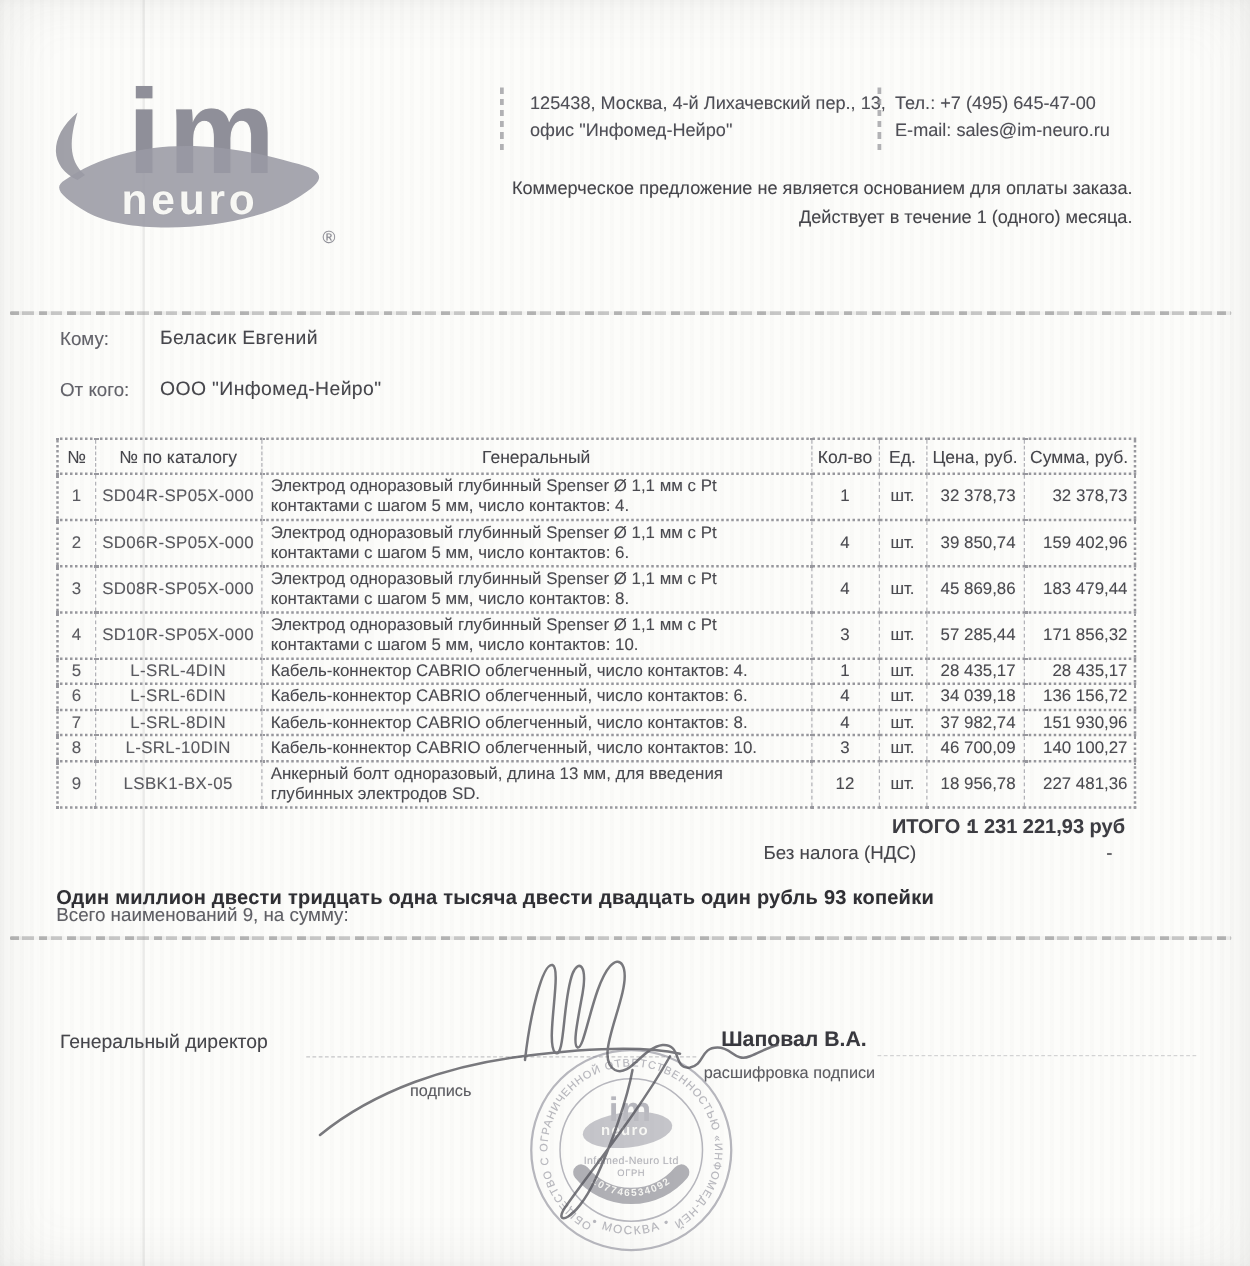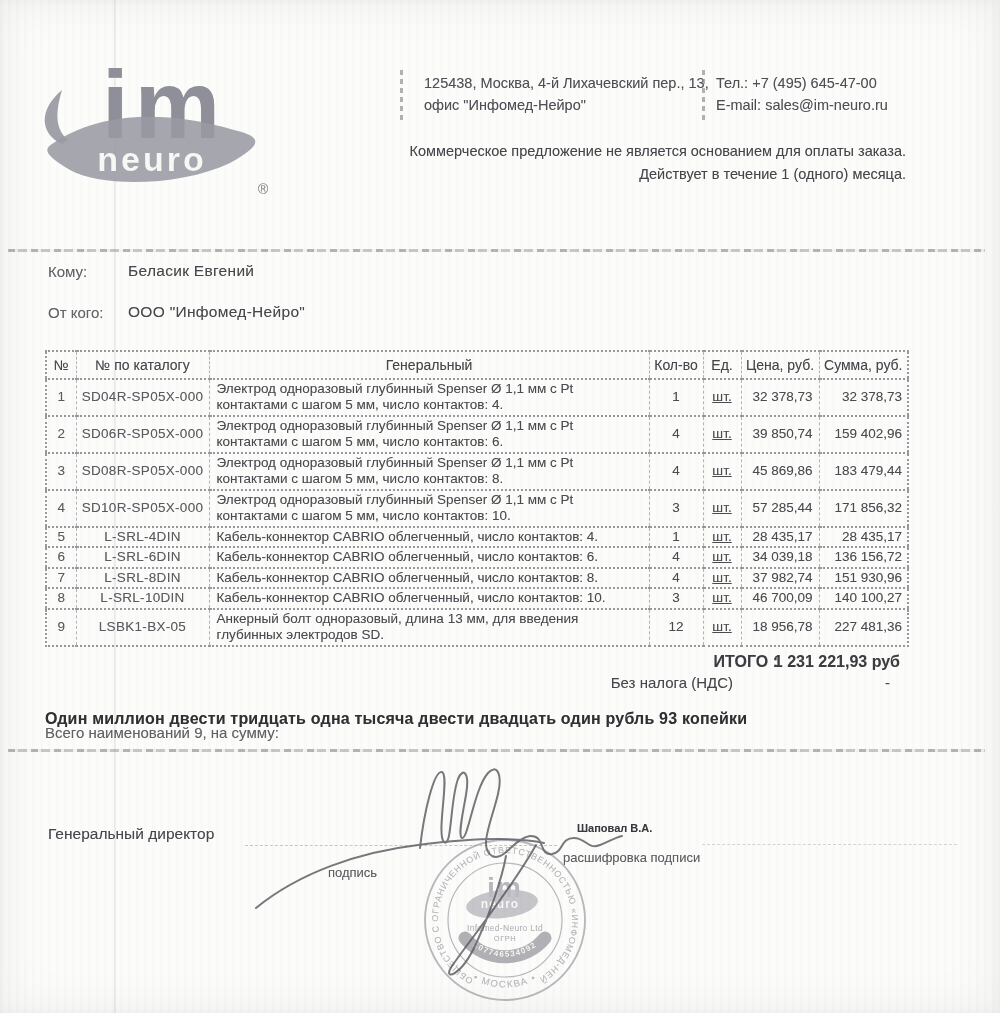--- a/index.html
+++ b/index.html
@@ -39,33 +39,33 @@
   
   .offer-table{border-collapse:collapse;table-layout:fixed;width:862px;}
   .offer-table th{font-weight:normal;font-size:14px;color:#45454b;padding:5px 2px;text-align:center;}
   .offer-table td{font-size:13.5px;color:#4a4a50;padding:1px 4px;line-height:1.22;vertical-align:middle;}
   .offer-table th, .offer-table td{border-top:2px dotted #97979d;border-left:1px dashed #b2b2b8;}
   .offer-table{border:2px dotted #97979d;}
   .offer-table td.c0{text-align:center;color:#5a5a60;}
   .offer-table td.c1{text-align:center;color:#5a5a60;letter-spacing:.3px;}
   .offer-table td.c2{text-align:left;padding-left:7px;}
   .offer-table td.c3{text-align:center;}
-  .offer-table td.c4{text-align:center;text-decoration:underline;}
+  .offer-table td.c4{text-align:center;}
   .offer-table td.c5{text-align:right;padding-right:6px;}
   .offer-table td.c6{text-align:right;padding-right:5px;}
 
   .totals-label{font-size:16px;font-weight:600;color:#3c3c42;}
   .totals-value{font-size:16px;font-weight:600;color:#3c3c42;}
   .tax-label{font-size:15px;color:#46464c;}
   .tax-value{font-size:15px;color:#46464c;}
   .count-line{font-size:15px;color:#5f5f65;}
   .amount-words{font-size:16px;font-weight:bold;color:#2f2f34;letter-spacing:.2px;}
 
   .sig-role{font-size:15.5px;color:#45454b;}
-  .sig-name{font-size:11px;font-weight:600;color:#38383e;text-align:right;}
+  .sig-name{font-size:17px;font-weight:600;color:#38383e;text-align:right;}
   .sig-caption{font-size:13px;color:#5c5c62;}
   .dash-line{border-top:1px dashed #9a9aa0;opacity:.55;height:0;}
 
   svg text{font-family:"Liberation Sans", sans-serif;}
   .stamp-ring-text{font-size:8.8px;letter-spacing:.8px;fill:#8d8d99;}
   .stamp-bottom-text{font-size:9.5px;letter-spacing:1.5px;fill:#8d8d99;}
   .stamp-center-en{font-size:8.5px;fill:#8a8a96;letter-spacing:.3px;}
   .stamp-ogrn{font-size:7.5px;fill:#8a8a96;letter-spacing:.5px;}
   .stamp-digits{font-size:8px;font-weight:bold;fill:#f2f2ee;letter-spacing:1.3px;}
 </style>

